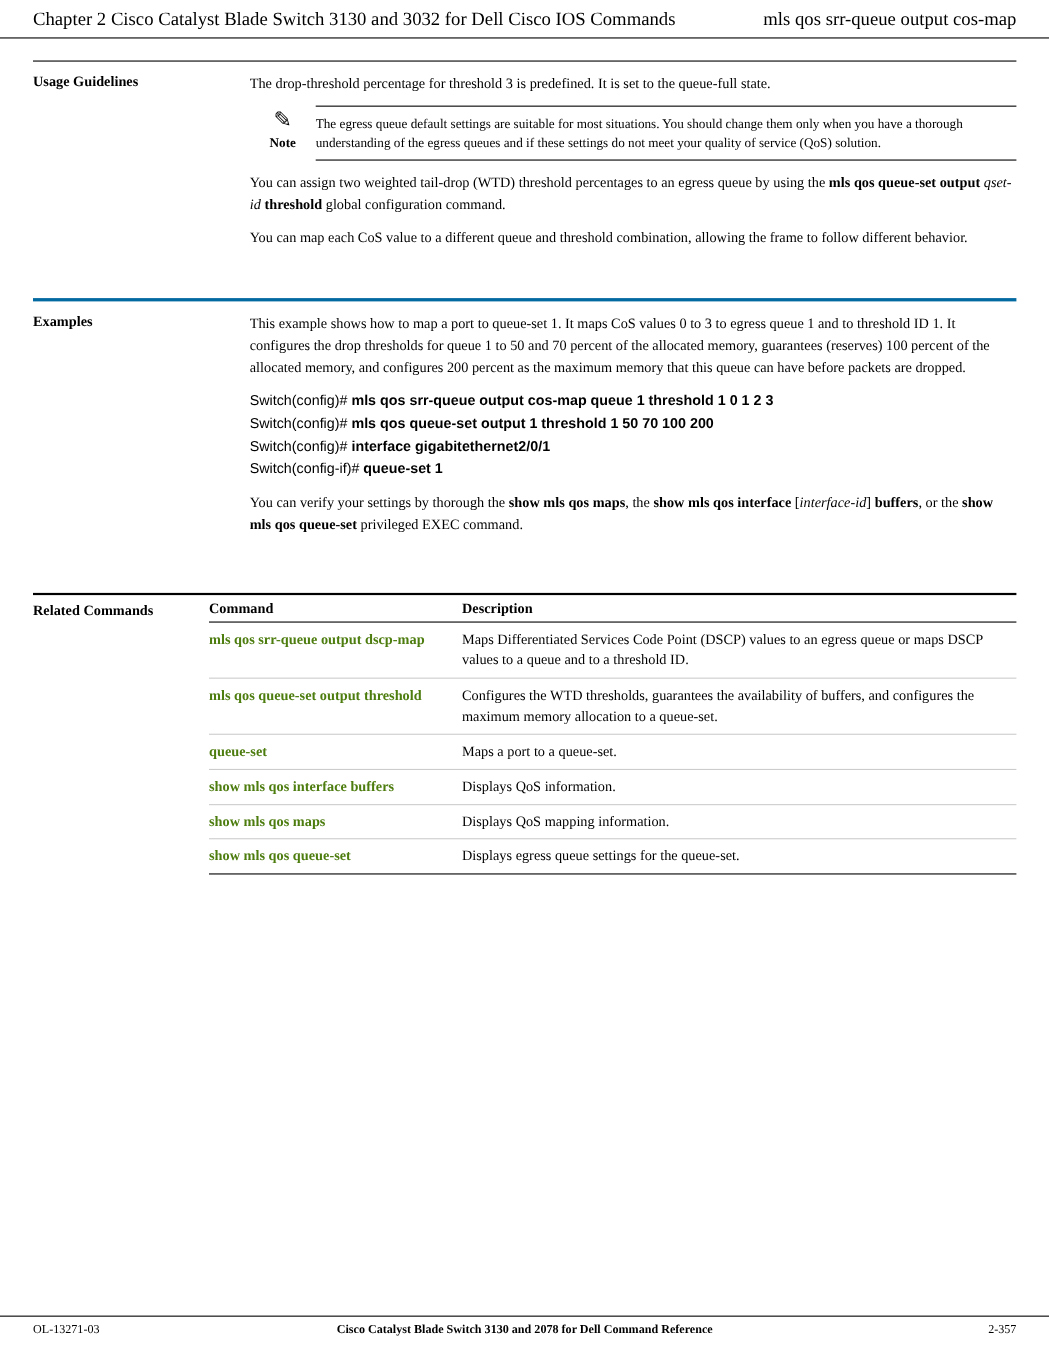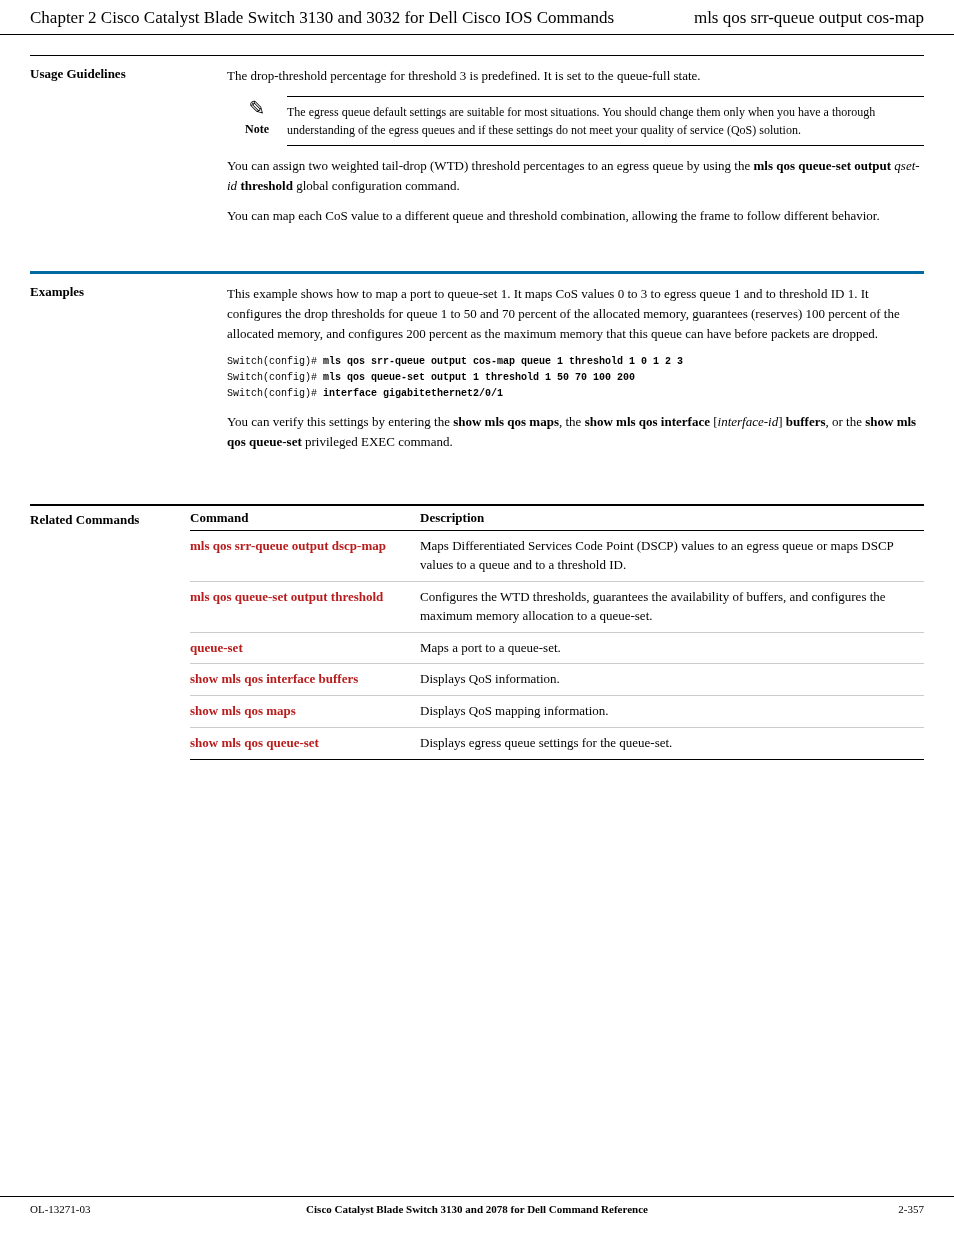--- a/index.html
+++ b/index.html
@@ -101,22 +101,22 @@
     .body-text {
       font-size: 13px;
       line-height: 1.55;
       margin-bottom: 10px;
     }
     .body-text b { font-weight: bold; }
     .body-text i { }
 
     
     .code-block {
-      font-family: Liberation Mono, monospace;
-      font-size: 10px;
+      font-family: Liberation Sans, sans-serif;
+      font-size: 13px;
       line-height: 1.6;
       margin: 8px 0 10px 0;
       color: #000;
     }
     .code-block .cmd-bold { font-weight: bold; }
 
     
     .related-commands-section {
       display: flex;
       border-top: 2px solid #000;
@@ -145,21 +145,21 @@
       vertical-align: top;
       padding: 6px 8px 6px 0;
       font-size: 13px;
       line-height: 1.45;
       border-bottom: 1px solid #ccc;
     }
     .commands-table tr:last-child td {
       border-bottom: 1px solid #000;
     }
     .cmd-link {
-      color: #b91c1c;
+      color: #4d7c0f;
       font-weight: bold;
       text-decoration: none;
       font-size: 13px;
     }
     .cmd-col { width: 230px; }
     .desc-col { }
 
     
     .usage-section {
       border-top: 1px solid #000;
@@ -209,24 +209,25 @@
 
   <div class="section-row examples-section">
     <div class="section-label">Examples</div>
     <div class="section-body">
       <p class="body-text">This example shows how to map a port to queue-set 1. It maps CoS values 0 to 3 to egress queue 1 and to threshold ID 1. It configures the drop thresholds for queue 1 to 50 and 70 percent of the allocated memory, guarantees (reserves) 100 percent of the allocated memory, and configures 200 percent as the maximum memory that this queue can have before packets are dropped.</p>
 
       <div class="code-block">
         <div><span>Switch(config)# </span><span class="cmd-bold">mls qos srr-queue output cos-map queue 1 threshold 1 0 1 2 3</span></div>
         <div><span>Switch(config)# </span><span class="cmd-bold">mls qos queue-set output 1 threshold 1 50 70 100 200</span></div>
         <div><span>Switch(config)# </span><span class="cmd-bold">interface gigabitethernet2/0/1</span></div>
+        <div><span>Switch(config-if)# </span><span class="cmd-bold">queue-set 1</span></div>
       </div>
 
       <p class="body-text">
-        <span>You can verify this settings by entering the </span><b>show mls qos maps</b><span>, the </span><b>show mls qos interface</b><span> [</span><i>interface-id</i><span>] </span><b>buffers</b><span>, or the </span><b>show mls qos queue-set</b><span> privileged EXEC command.</span>
+        <span>You can verify your settings by thorough the </span><b>show mls qos maps</b><span>, the </span><b>show mls qos interface</b><span> [</span><i>interface-id</i><span>] </span><b>buffers</b><span>, or the </span><b>show mls qos queue-set</b><span> privileged EXEC command.</span>
       </p>
     </div>
   </div>
 
   <div class="spacer"></div>
 
   <div class="related-commands-section">
     <div class="related-label">Related Commands</div>
     <table class="commands-table">
       <thead>

